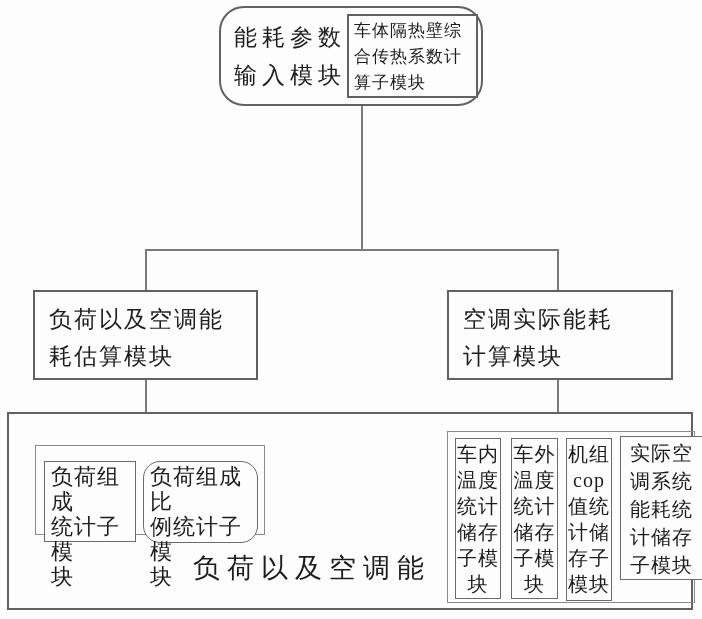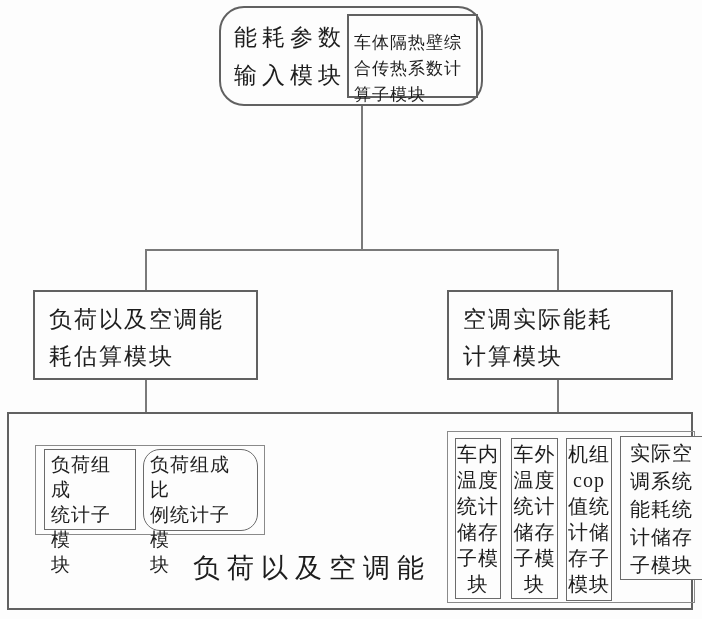--- a/index.html
+++ b/index.html
@@ -14,21 +14,21 @@
   .b1 { border:1px solid #6b6b6b; }
   .bg { border:1px solid #8a8a8a; }
   .prelines { white-space:pre-line; }
   .line { position:absolute; background:#7a7a7a; }
 
   
   #top-box { left:219px; top:6px; width:264px; height:100px;border-radius:25px; }
   #top-label { position:absolute; left:13px; top:11px; font-size:23px;
                line-height:38px; letter-spacing:5px; }
   #top-inner { left:126px; top:6px; width:131px; height:84px;
-               padding:14px 5px; font-size:17px; line-height:26px; letter-spacing:1px; }
+               padding:2px 5px; font-size:17px; line-height:26px; letter-spacing:1px; }
 
   
   #v1 { left:361px; top:106px; width:2px;  height:145px; }
   #h1 { left:145px; top:249px; width:414px; height:2px;  }
   #v2 { left:145px; top:249px; width:2px;  height:43px;  }
   #v3 { left:557px; top:249px; width:2px;  height:43px;  }
   #v4 { left:145px; top:380px; width:2px;  height:66px;  }
   #v5 { left:557px; top:380px; width:2px;  height:53px;  }
 
   
@@ -36,21 +36,21 @@
   #mid-left  { left:33px;  top:290px; width:225px; height:90px; }
   #mid-right { left:447px; top:290px; width:226px; height:90px; }
 
   
   #big-box { left:7px; top:412px; width:686px; height:198px; }
   #big-label { position:absolute; left:184px; top:136px; font-size:27px;
                letter-spacing:7px; }
 
   
   #group-left { left:26px; top:31px; width:230px; height:90px; background:transparent; }
-  .lsub { font-size:19px; line-height:25px; padding:2px 8px 0 6px; letter-spacing:1px; }
+  .lsub { font-size:22px; line-height:25px; padding:2px 8px 0 6px; letter-spacing:1px;margin-top:12px; }
   #lsub1 { left:8px;   top:3px; width:92px;  height:81px; }
   #lsub2 { left:107px; top:3px; width:115px; height:82px;border-radius:17px; }
 
   
   #group-right { left:438px; top:17px; width:248px; height:172px; background:transparent; }
   .vsub { font-size:20px; line-height:26px; text-align:center; padding-top:2px; letter-spacing:1px; }
   #vsub1 { left:7px;   top:6px; width:46px; height:161px; }
   #vsub2 { left:63px;  top:6px; width:47px; height:161px; }
   #vsub3 { left:118px; top:6px; width:46px; height:163px; }
   #vsub4 { left:172px; top:4px; width:83px; height:144px; line-height:28px; }

